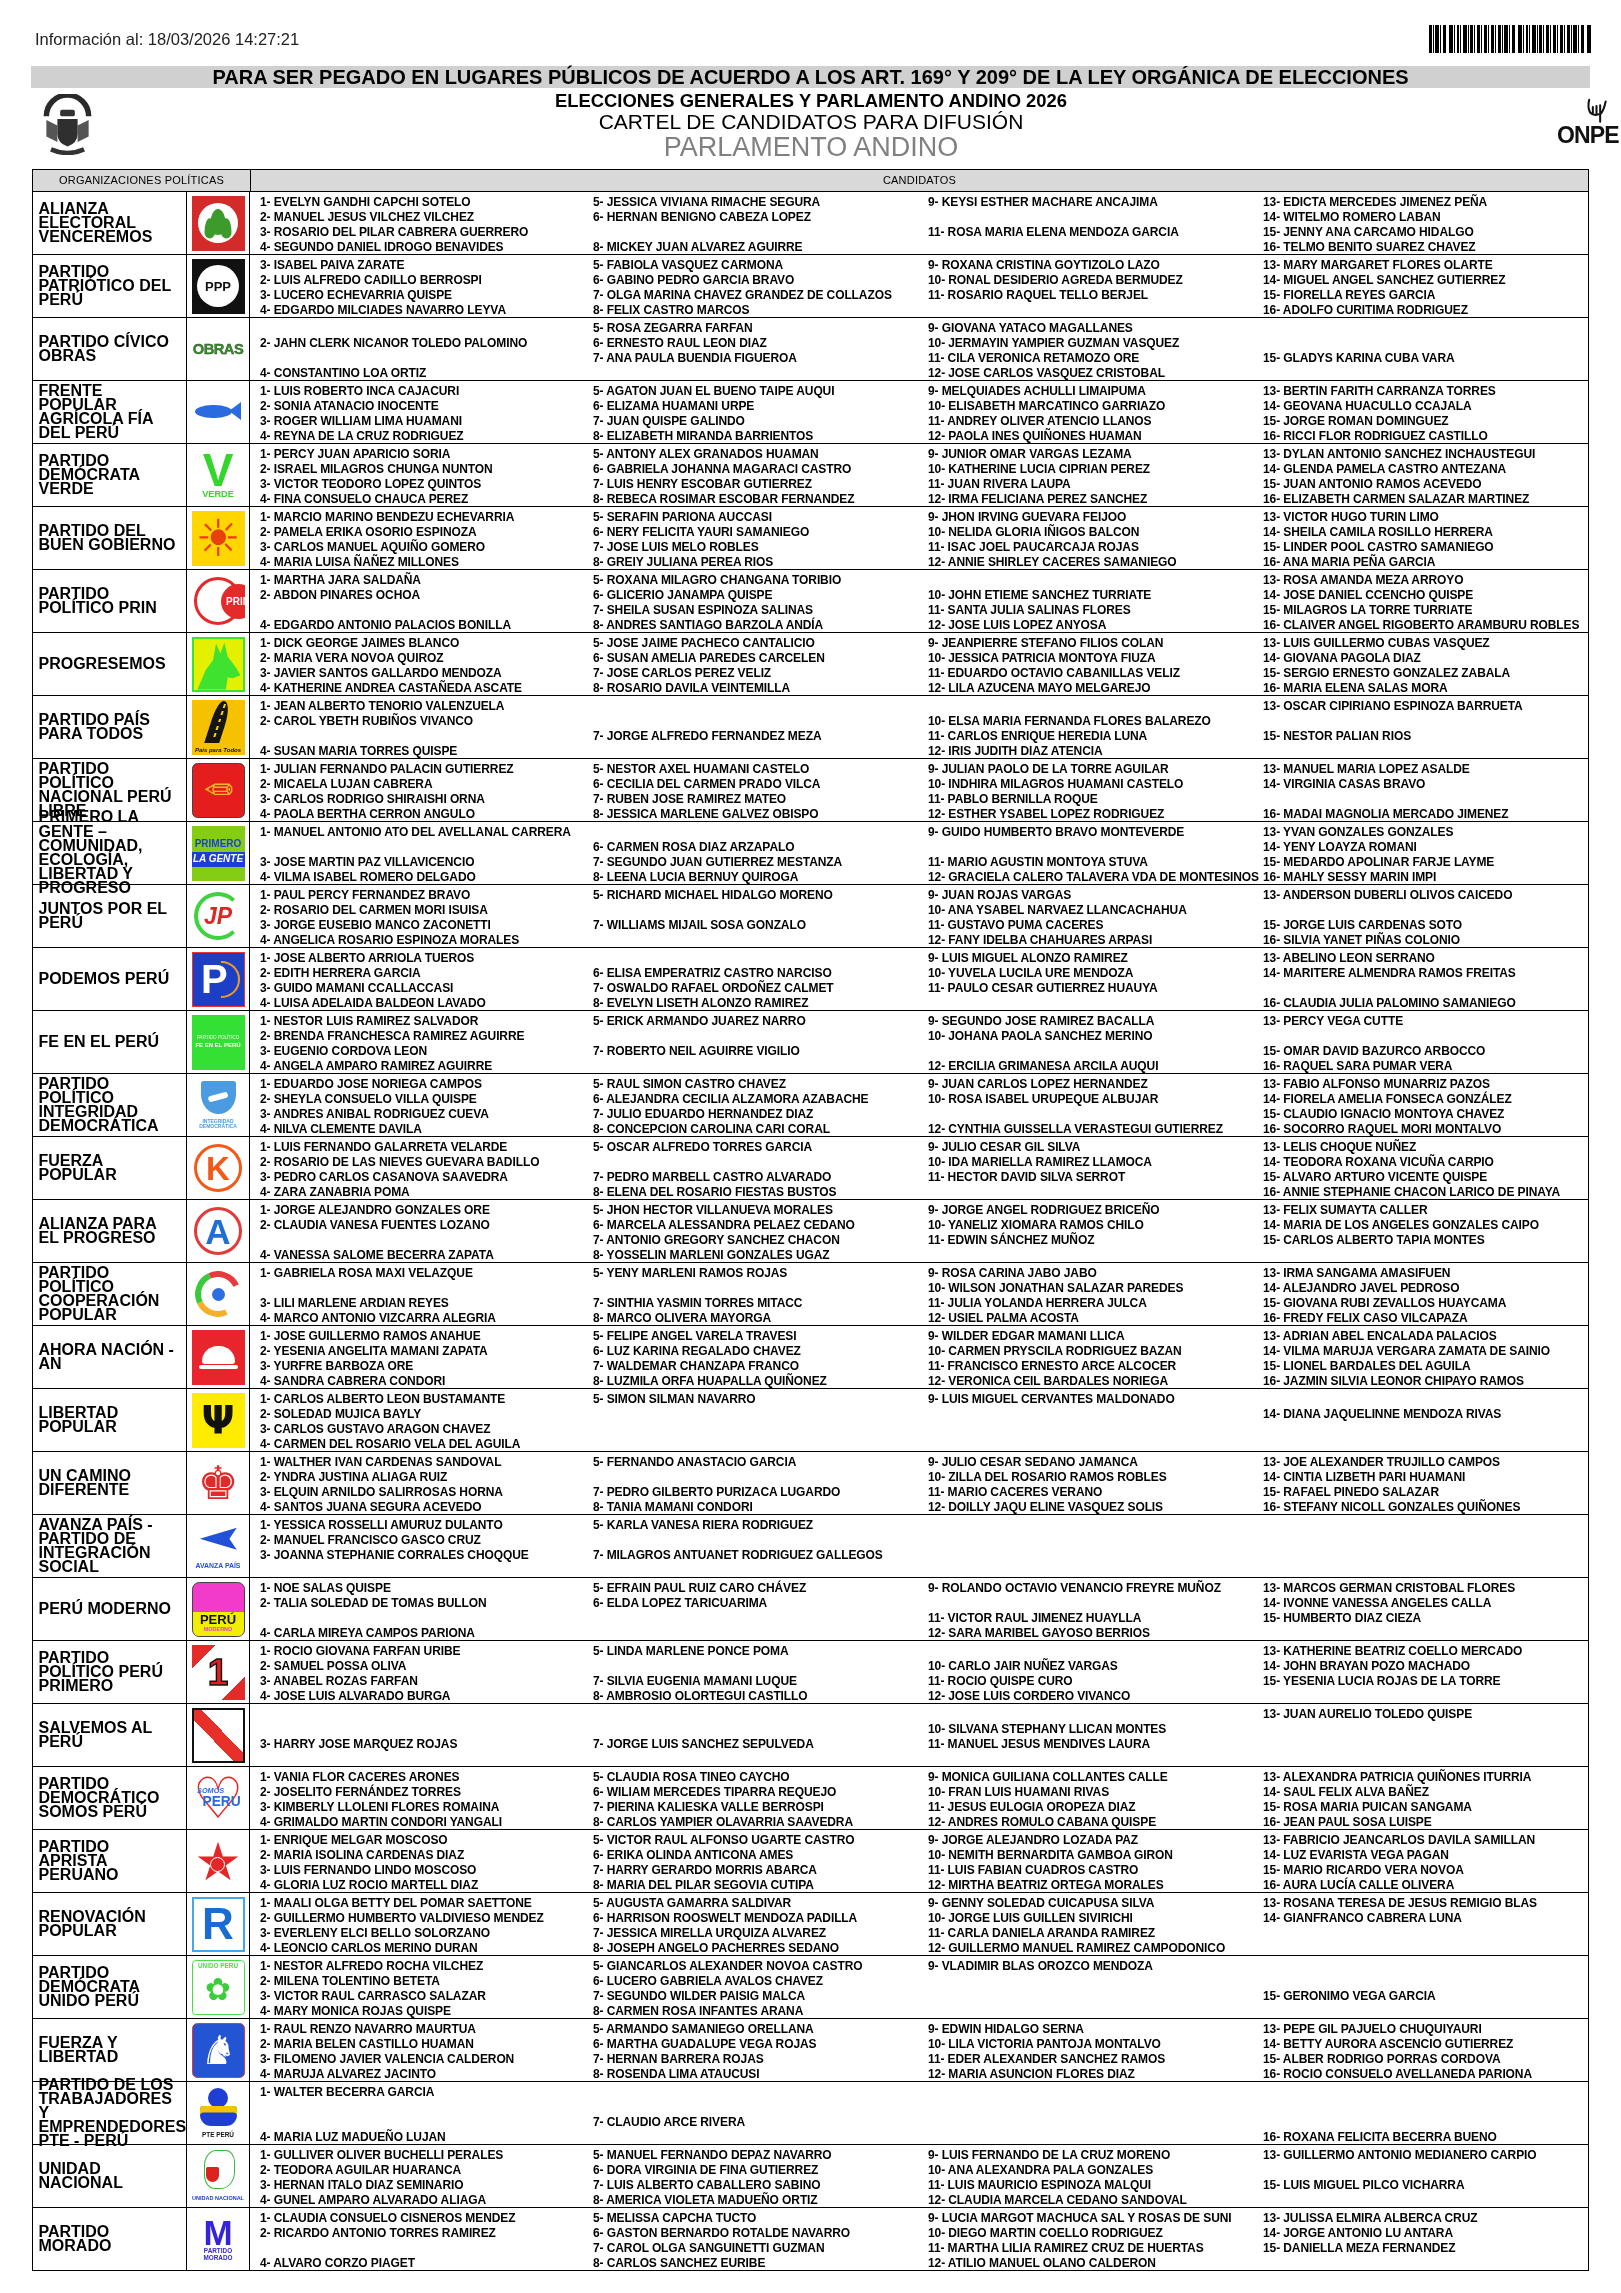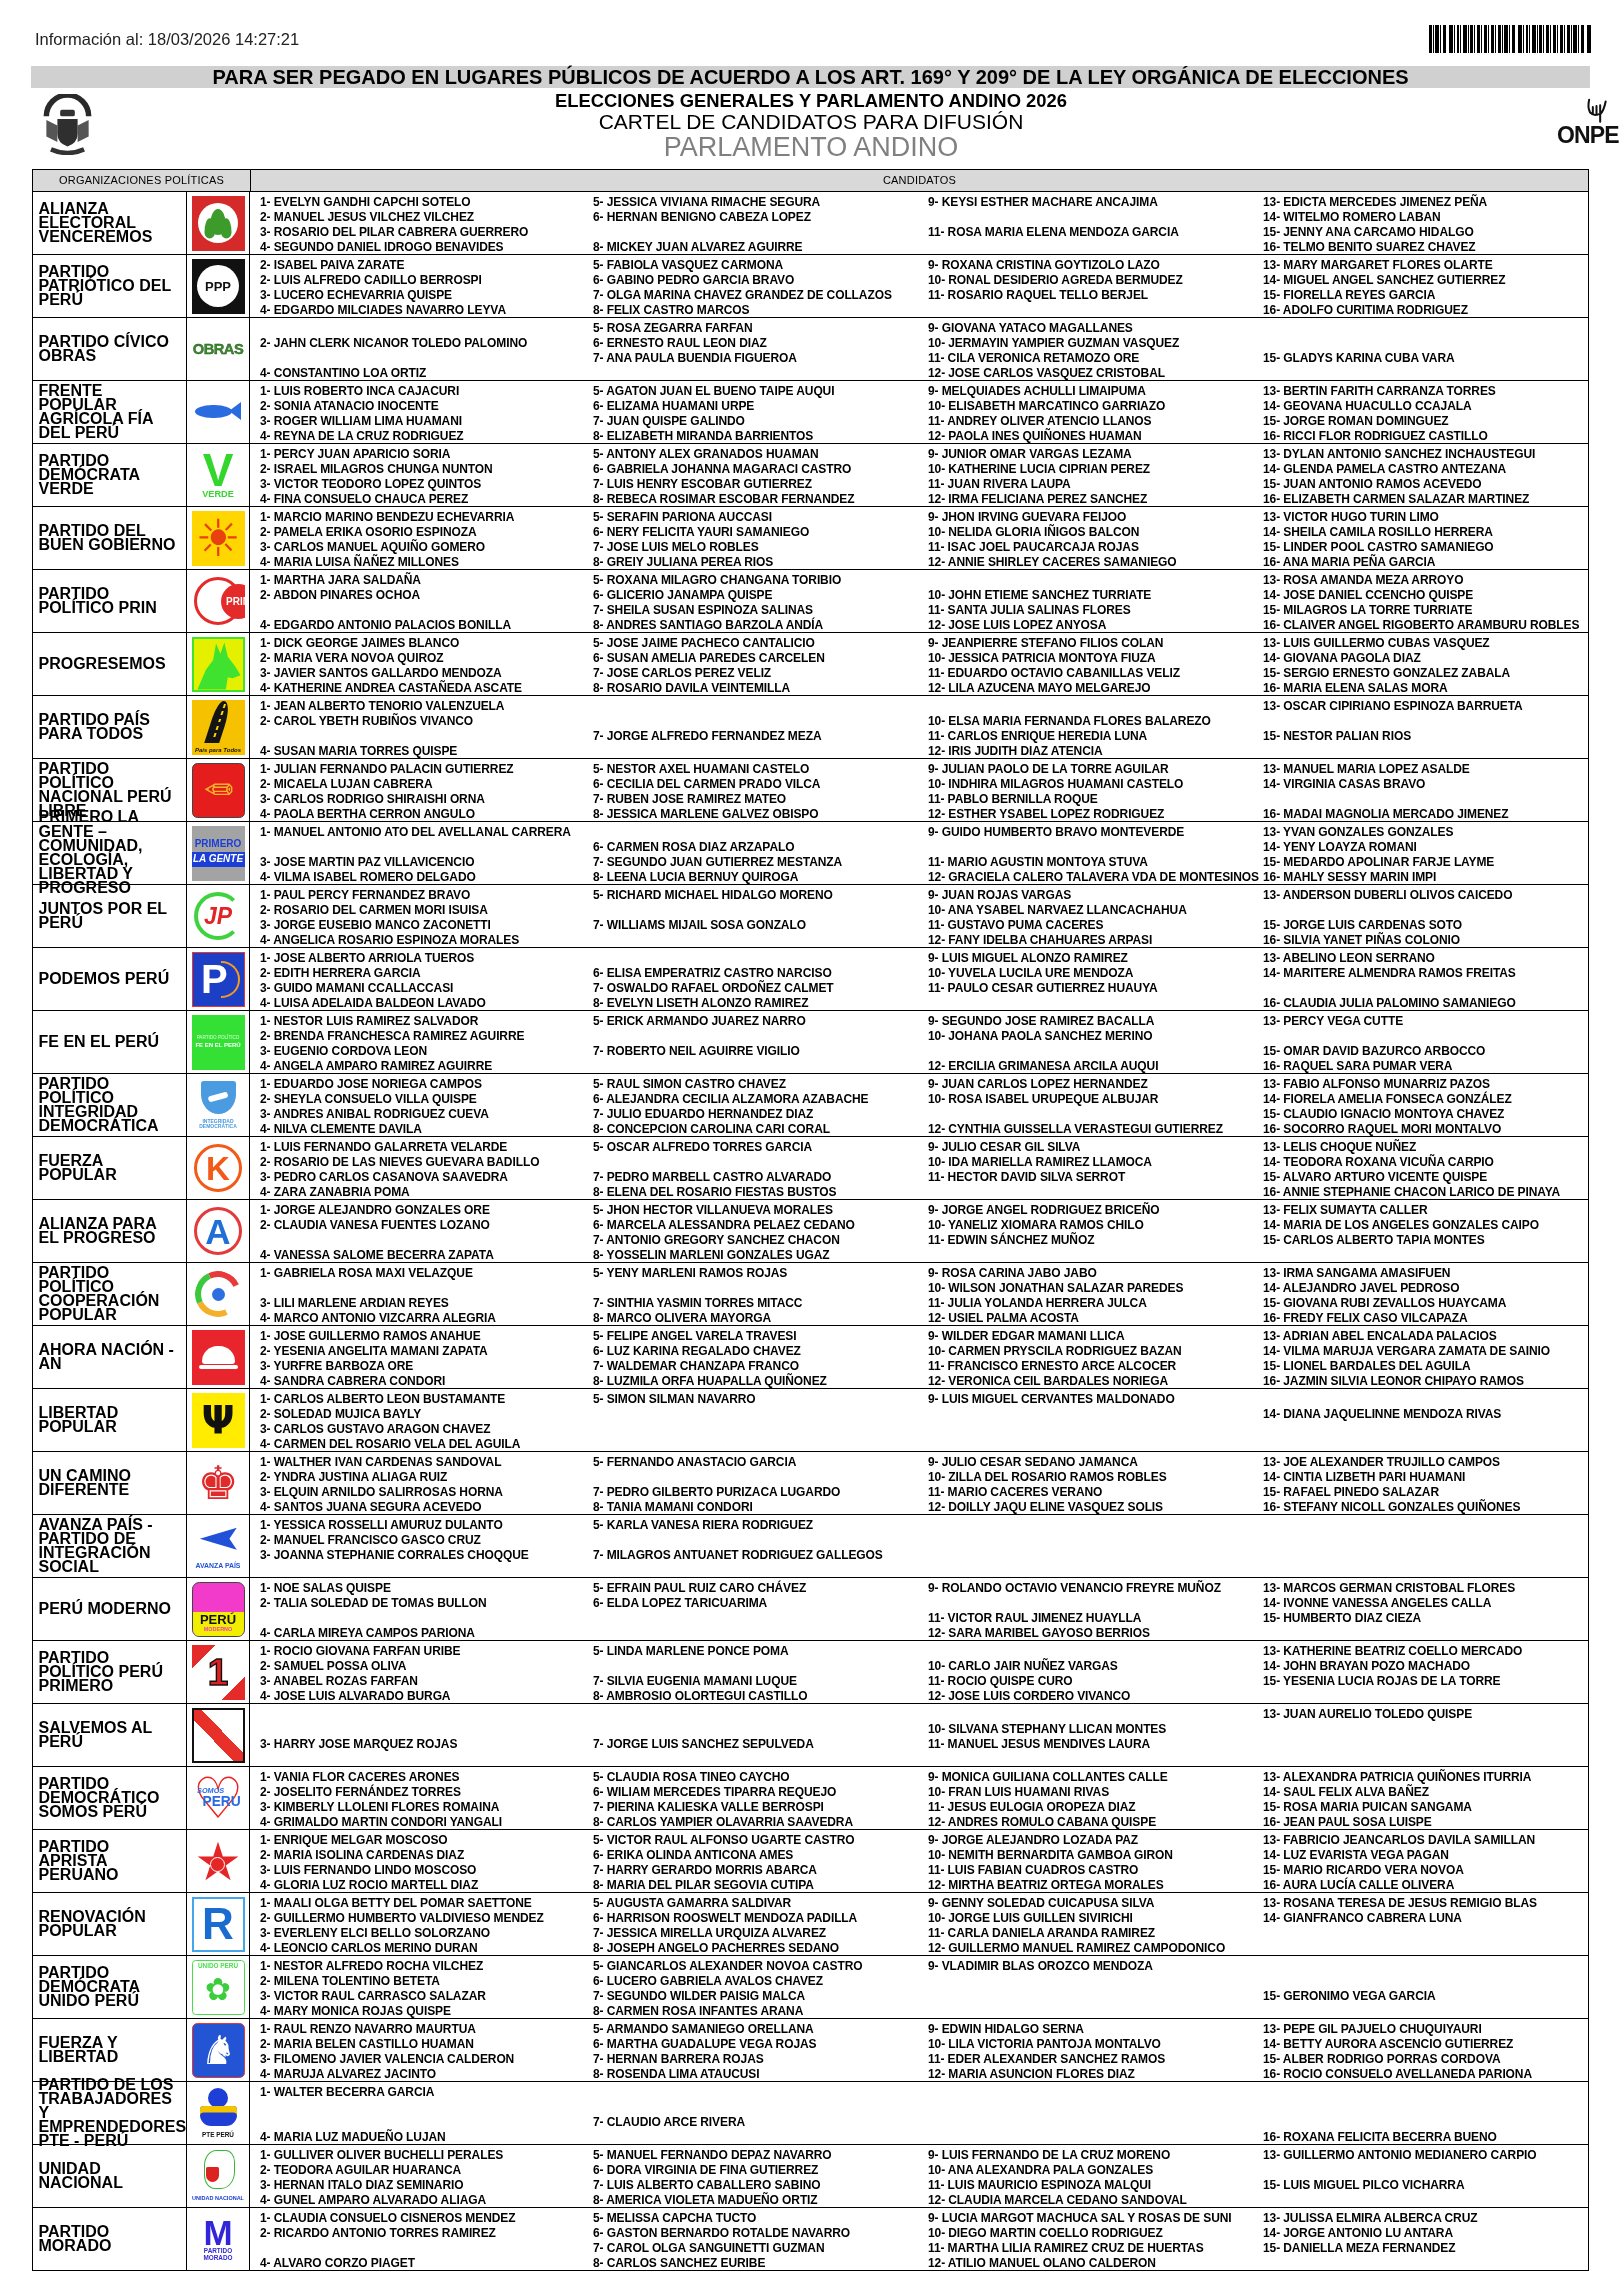--- a/index.html
+++ b/index.html
@@ -52,21 +52,21 @@
   .logo[data-logo=prin]::before{width:48px;height:48px;border-radius:50%;border:3.7px solid #e52a2a;left:2.8px;top:3.7px;box-sizing:border-box;}
   .logo[data-logo=prin] .lg-main{background:#e52a2a;color:#fff;width:35px;height:35px;border-radius:50%;line-height:35px;font-size:10px;margin-left:40px;}
   .logo[data-logo=dog]{background:#e5f000;border:2.8px solid #3fe22e;}
   .logo[data-logo=dog]::before{inset:0;background:#3fe22e;clip-path:polygon(8% 100%,25% 62%,40% 42%,46% 10%,55% 30%,63% 8%,70% 36%,86% 56%,96% 72%,80% 78%,70% 76%,66% 100%);}
   .logo[data-logo=road]{background:#f6c200;}
   .logo[data-logo=road]::before{width:14.7px;height:42px;background:#151515;left:19px;top:1.8px;border-radius:40% 60% 0 0;transform:skewX(-18deg);}
   .logo[data-logo=road]::after{width:1.8px;height:37px;left:26px;top:4.6px;background:repeating-linear-gradient(#ffd800 0 3.7px,transparent 3.7px 7.3px);transform:skewX(-18deg);}
   .logo[data-logo=road] .lg-cap{position:absolute;bottom:1.8px;left:0;right:0;font-size:6px;font-style:italic;color:#111;}
   .logo[data-logo=pencil]{background:#e51d1d;border:1.8px solid #444;border-radius:5.5px;}
   .logo[data-logo=pencil]::before{content:"\270F";inset:0;display:flex;align-items:center;justify-content:center;font-size:35px;color:#f5b428;font-family:"DejaVu Sans",sans-serif;transform:scaleX(-1);}
-  .logo[data-logo=gente]{background:#a3a3a3;justify-content:center;}
+  .logo[data-logo=gente]{background:#84cc16;justify-content:center;}
   .logo[data-logo=gente] .lg-main{font-size:10px;color:#1b3fd6;margin-bottom:2.8px;}
   .logo[data-logo=gente] .lg-cap{background:#1b3fd6;color:#fff;font-style:italic;font-size:10px;width:100%;padding:2.8px 0;}
   .logo[data-logo=jp]::before{width:48px;height:48px;border-radius:50%;border:4.6px solid #3fd23f;border-right-color:transparent;left:2.8px;top:3.7px;box-sizing:border-box;}
   .logo[data-logo=jp] .lg-main{font-size:23px;color:#e02525;font-style:italic;}
   .logo[data-logo=podemos]{background:#1d3fc6;border:1.8px solid #e33;}
   .logo[data-logo=podemos] .lg-main{font-size:40px;color:#fff;margin-right:7.3px;}
   .logo[data-logo=podemos]::after{width:16.5px;height:33px;right:3.7px;top:8.3px;border:2.8px solid #f59a1c;border-left:none;border-radius:0 18.4px 18.4px 0;}
   .logo[data-logo=fe]{background:#35e035;}
   .logo[data-logo=fe] .lg-main{font-size:4.6px;color:#d9ffd9;font-weight:normal;}
   .logo[data-logo=fe] .lg-cap{font-size:6px;color:#fff;margin-top:1.8px;}
@@ -197,21 +197,21 @@
       <span class="org-name">PARTIDO PATRIÓTICO DEL PERÚ</span>
     </div>
     <div class="c-logo">
       <div class="logo" data-logo="ppp">
         <span class="lg-main">PPP</span>
 
       </div>
     </div>
     <div class="c-cands">
       <div class="col">
-        <span class="slot">2- ISABEL PAIVA ZARATE</span>
+        <span class="slot">3- ISABEL PAIVA ZARATE</span>
         <span class="slot">2- LUIS ALFREDO CADILLO BERROSPI</span>
         <span class="slot">3- LUCERO ECHEVARRIA QUISPE</span>
         <span class="slot">4- EDGARDO MILCIADES NAVARRO LEYVA</span>
       </div>
       <div class="col">
         <span class="slot">5- FABIOLA VASQUEZ CARMONA</span>
         <span class="slot">6- GABINO PEDRO GARCIA BRAVO</span>
         <span class="slot">7- OLGA MARINA CHAVEZ GRANDEZ DE COLLAZOS</span>
         <span class="slot">8- FELIX CASTRO MARCOS</span>
       </div>

